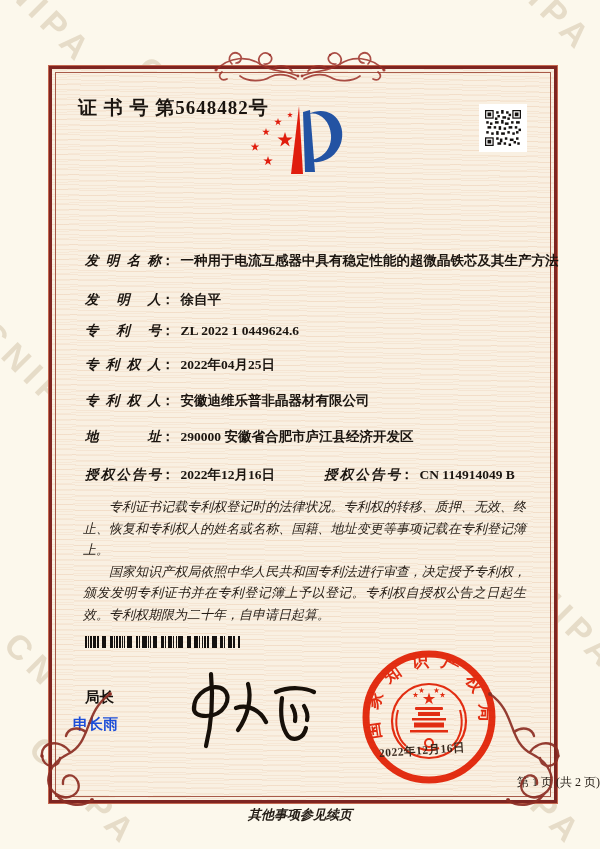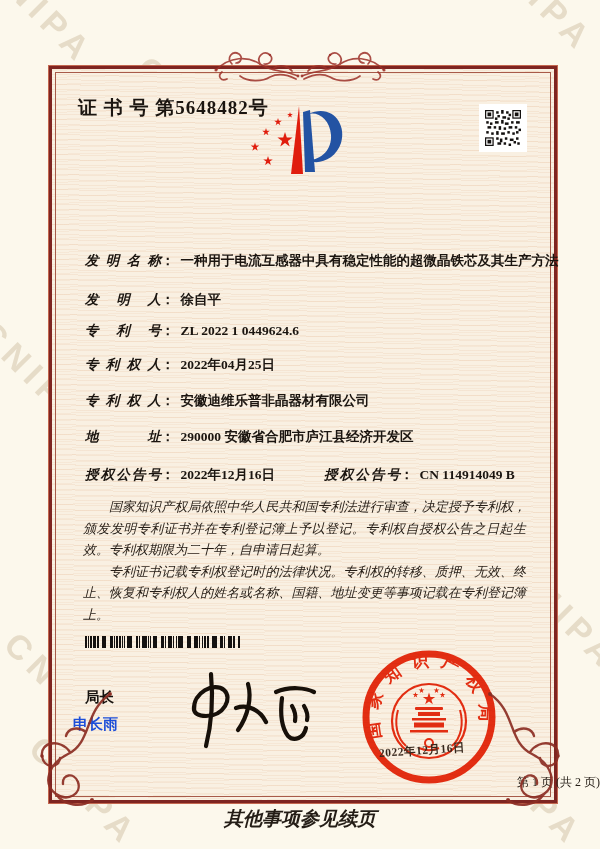--- a/index.html
+++ b/index.html
@@ -38,21 +38,21 @@
   .sig-title{position:absolute;left:85px;top:688px;font-family:"Liberation Sans","DejaVu Sans",sans-serif;
              font-size:14.5px;font-weight:700;color:#17120e;}
   .sig-name{position:absolute;left:73px;top:715px;font-family:"Liberation Sans","DejaVu Sans",sans-serif;
             font-size:15px;font-weight:700;color:#1d4ed8;}
   .signature{position:absolute;left:178px;top:666px;}
   .seal{position:absolute;left:360px;top:648px;width:138px;height:138px;mix-blend-mode:multiply;opacity:.95;}
   .seal svg{position:absolute;left:0;top:0;}
   .seal-date{position:absolute;left:-4px;right:10px;top:95px;text-align:center;font-size:11.5px;
              font-weight:700;color:#2c1d13;transform:rotate(-4deg);letter-spacing:.5px;}
   .page-no{position:absolute;left:12px;right:0;top:774px;text-align:right;font-size:12px;color:#241d16;}
-  .cont-note{position:absolute;left:0;right:0;top:806px;text-align:center;font-size:19px;font-weight:600;
+  .cont-note{position:absolute;left:0;right:0;top:806px;text-align:center;font-size:13px;font-weight:600;
              font-style:italic;color:#241d16;}
   .top-ornament{position:absolute;left:212px;top:46px;width:176px;height:40px;}
   .top-ornament svg{position:absolute;top:0;}
   .orn-l{left:0;}
   .orn-r{left:88px;transform:scaleX(-1);}
   .flourish{position:absolute;top:692px;width:88px;height:118px;}
   .fl-left{left:26px;}
   .fl-right{left:486px;transform:scaleX(-1);}
 </style>
 </head>
@@ -206,22 +206,22 @@
       </div>
       <div class="frow" style="top:466px">
         <span class="flabel">授权公告号</span><span class="fcolon">：</span><span class="fvalue">2022年12月16日</span>
         <span class="group2">
           <span class="flabel">授权公告号</span><span class="fcolon">：</span><span class="fvalue">CN 114914049 B</span>
         </span>
       </div>
     </div>
 
     <div class="legal">
+      <p>专利证书记载专利权登记时的法律状况。专利权的转移、质押、无效、终止、恢复和专利权人的姓名或名称、国籍、地址变更等事项记载在专利登记簿上。</p>
       <p>国家知识产权局依照中华人民共和国专利法进行审查，决定授予专利权，颁发发明专利证书并在专利登记簿上予以登记。专利权自授权公告之日起生效。专利权期限为二十年，自申请日起算。</p>
-      <p>专利证书记载专利权登记时的法律状况。专利权的转移、质押、无效、终止、恢复和专利权人的姓名或名称、国籍、地址变更等事项记载在专利登记簿上。</p>
     </div>
 
     <div class="barcode"></div>
 
     <div class="sig-title">局长</div>
     <div class="sig-name">申长雨</div>
 
     <svg class="signature" width="140" height="84" viewBox="0 0 140 84">
       <g fill="none" stroke="#171009" stroke-width="4.2" stroke-linecap="round" stroke-linejoin="round">
         <path d="M16,44 C15,26 36,16 46,24 C55,32 46,50 28,50 C20,50 16,47 16,43"></path>

